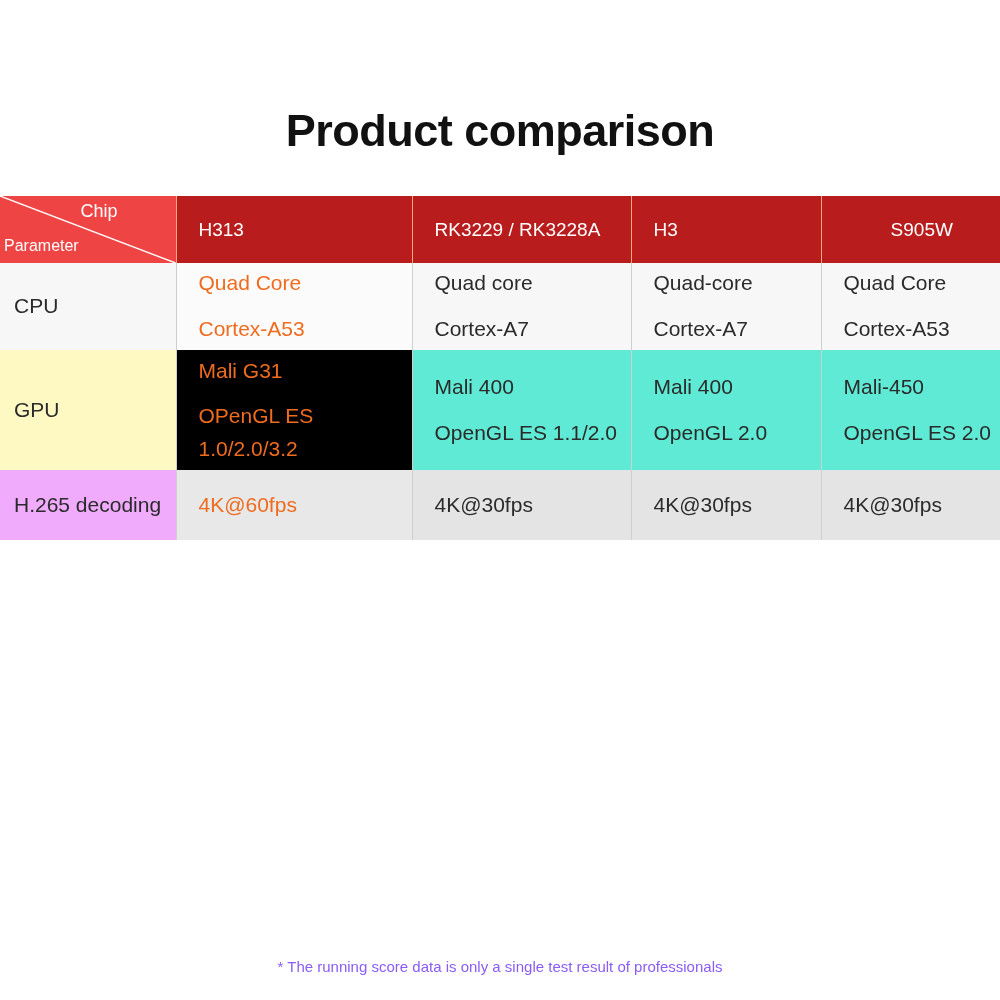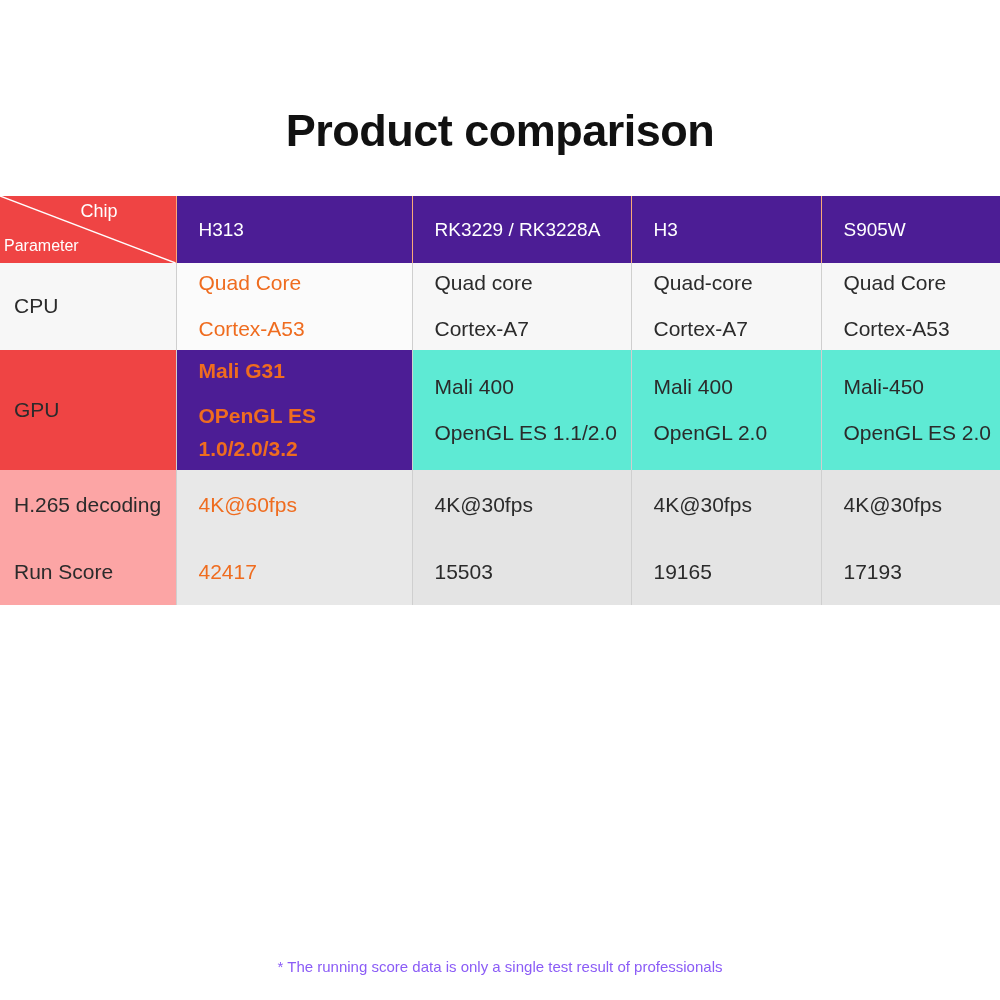--- a/index.html
+++ b/index.html
@@ -49,28 +49,28 @@
 
   
   col.c-param { width: 176px; }
   col.c-h313  { width: 236px; }
   col.c-rk    { width: 219px; }
   col.c-h3    { width: 190px; }
   col.c-s905  { width: 179px; }
 
   
   .hdr-cell {
-    background: #4c1d95;
+    background: #b91c1c;
     color: #ffffff;
     height: 67px;
     font-size: 19px;
     padding-left: 22px !important;
     border-right: 1px solid #f9a978;
   }
-  .hdr-cell:last-child { border-right: none; }
+  .hdr-cell:last-child { border-right: none; text-align: center; }
 
   .hdr-diag {
     position: relative;
     background: #ef4444;
     height: 67px;
     overflow: hidden;
     border-right: 1px solid #f9a978;
   }
   .hdr-diag .diag-line {
     position: absolute;
@@ -113,27 +113,27 @@
   }
   .cell.hl { color: #ef6c1f; }
 
   .cell .line { display: block; }
   .cell .line + .line { margin-top: 13px; }
 
   
   .row-a .cell { background: #f7f7f7; }
   .row-a .cell.param { background: #f7f7f7; }
   .row-b .cell { background: #5eead4; }
-  .row-b .cell.param { background: #ef4444; margin-left: 28px; }
+  .row-b .cell.param { background: #fef9c3; margin-left: 28px; }
   .row-c .cell { background: #e4e4e4; }
-  .row-c .cell.param { background: #fca5a5; margin-left: 23px; }
+  .row-c .cell.param { background: #f0abfc; margin-left: 23px; }
 
   
   .row-a .cell.col-h313 { background: #fbfbfb; }
-  .row-b .cell.col-h313 { background: #4c1d95; font-weight: bold; }
+  .row-b .cell.col-h313 { background: #000000; }
   .row-c .cell.col-h313 { background: #e8e8e8; }
 
   
   .r-cpu  .cell { height: 87px; }
   .r-gpu  .cell { height: 120px; }
   .r-h265 .cell { height: 70px; }
   .r-os   .cell { height: 57px; }
   .r-freq .cell { height: 71px; }
   .r-run  .cell { height: 65px; }
 
@@ -231,31 +231,16 @@
       <td class="cell">
         <span class="line">4K@30fps</span>
       </td>
       <td class="cell">
         <span class="line">4K@30fps</span>
       </td>
     </tr>
 
 
 
-    <tr class="row-c r-run">
-      <td class="cell param">Run Score</td>
-      <td class="cell hl col-h313">
-        <span class="line">42417</span>
-      </td>
-      <td class="cell">
-        <span class="line">15503</span>
-      </td>
-      <td class="cell">
-        <span class="line">19165</span>
-      </td>
-      <td class="cell">
-        <span class="line">17193</span>
-      </td>
-    </tr>
   </tbody>
 </table>
 
 <div class="footnote">* The running score data is only a single test result of professionals</div>
 
 </body></html>

